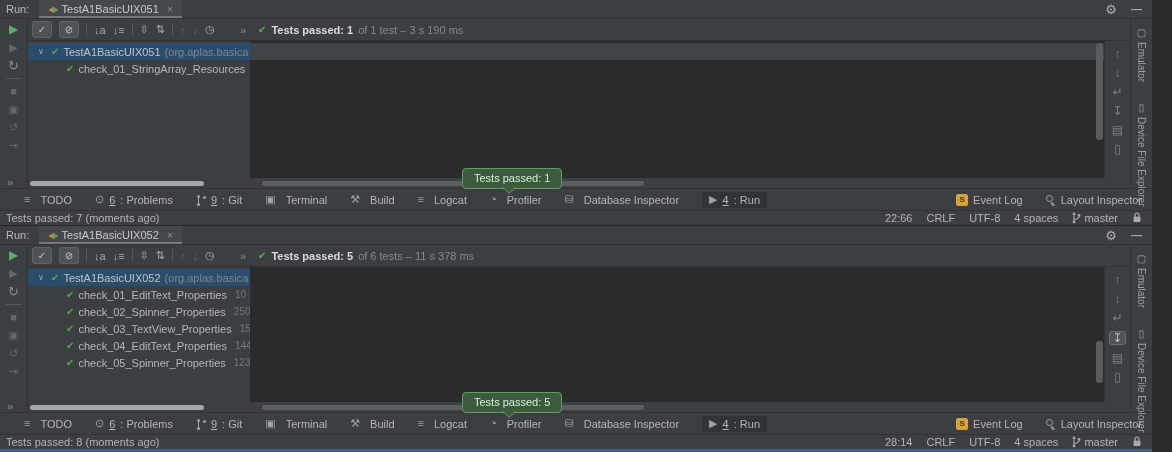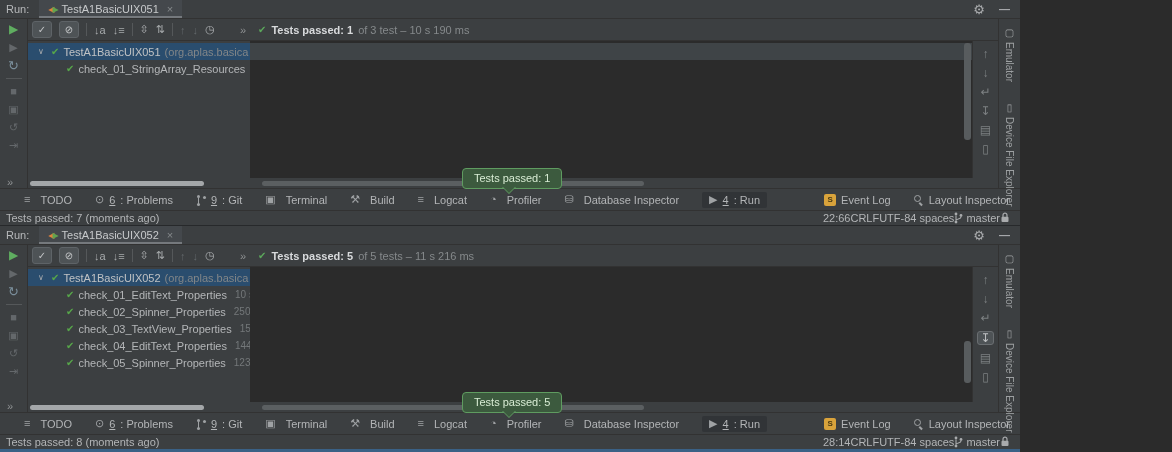--- a/index.html
+++ b/index.html
@@ -1,17 +1,17 @@
 <!DOCTYPE html>
 <html><head>
 <meta charset="utf-8">
 <style>
   * { margin:0; padding:0; box-sizing:border-box; }
   html,body { background:#2b2b2b; }
-  .app{ position:relative; width:1020px; height:452px; overflow:hidden;
+  .app{ position:relative; width:1152px; height:452px; overflow:hidden;
         background:#f97316; font-family:"Liberation Sans",sans-serif;
         font-size:11px; color:#bbbdbf; cursor:default; }
   .win{ position:relative; width:100%; background:#3c3f41; overflow:hidden; }
   .win1{ height:225px; }
   .win2{ height:223px; }
   .windiv{ height:1px; background:#27292b; }
   .taskstrip{ height:3px; background:#3a6186; }
 
   
   .tabbar{ height:19px; display:flex; align-items:center; border-bottom:1px solid #323232; }
@@ -117,21 +117,21 @@
   .evlog{ width:12px; height:12px; background:#d9a33b; border-radius:2px; color:#4a3a12;
           font-size:8px; font-weight:bold; display:flex; align-items:center; justify-content:center; }
   .mag{ position:relative; width:11px; height:11px; display:inline-block; }
   .mag::before{ content:""; position:absolute; left:1px; top:1px; width:5px; height:5px;
                 border:1.5px solid #9fa2a4; border-radius:50%; }
   .mag::after{ content:""; position:absolute; left:7.5px; top:7.5px; width:4px; height:1.5px;
                background:#9fa2a4; transform:rotate(45deg); transform-origin:0 0; }
 
   .statusline{ height:15px; border-top:1px solid #323232; display:flex; align-items:center;
                padding:0 10px 0 6px; color:#b3b5b7; }
-  .stright{ margin-left:auto; display:flex; align-items:center; gap:0; }
+  .stright{ margin-left:auto; display:flex; align-items:center; gap:14px; }
   .branch{ display:flex; gap:3px; }
 
   
   .balloon{ position:absolute; left:462px; bottom:36px; background:#3c5a3e; border:1px solid #5f9c60;
             border-radius:4px; padding:3px 11px 4px; color:#d8ecd4; z-index:5; white-space:nowrap; }
   .balloon::after{ content:""; position:absolute; left:40px; bottom:-11px;
                    border:6px solid transparent; border-top-color:#3c5a3e; }
   .balloon::before{ content:""; position:absolute; left:39px; bottom:-13px;
                     border:7px solid transparent; border-top-color:#5f9c60; }
 </style>
@@ -182,21 +182,21 @@
             <span class="tt-ico">⇅</span>
             <i class="ttsep"></i>
             <span class="tt-ico dimmed">↑</span>
             <span class="tt-ico dimmed">↓</span>
             <span class="tt-ico">◷</span>
             <span class="tt-more">»</span>
           </div>
           <div class="tests-header">
             <span class="hdr-check">✔</span>
             <span class="hdr-b">Tests passed: 1</span>
-            <span class="hdr-r">of 3 test – 10 s 190 ms</span>
+            <span class="hdr-r">of 1 test – 3 s 190 ms</span>
           </div>
         </div>
 
         <div class="contentrow">
           <div class="tree">
 
           <div class="trow root selected">
                 <span class="chev">∨</span>
                 <span class="tcheck">✔</span>
                 <span class="tname">TestA1BasicUIX051</span>
@@ -393,21 +393,21 @@
             <span class="tt-ico">⇅</span>
             <i class="ttsep"></i>
             <span class="tt-ico dimmed">↑</span>
             <span class="tt-ico dimmed">↓</span>
             <span class="tt-ico">◷</span>
             <span class="tt-more">»</span>
           </div>
           <div class="tests-header">
             <span class="hdr-check">✔</span>
             <span class="hdr-b">Tests passed: 5</span>
-            <span class="hdr-r">of 5 tests – 11 s 216 ms</span>
+            <span class="hdr-r">of 6 tests – 11 s 378 ms</span>
           </div>
         </div>
 
         <div class="contentrow">
           <div class="tree">
 
           <div class="trow root selected">
                 <span class="chev">∨</span>
                 <span class="tcheck">✔</span>
                 <span class="tname">TestA1BasicUIX052</span>

